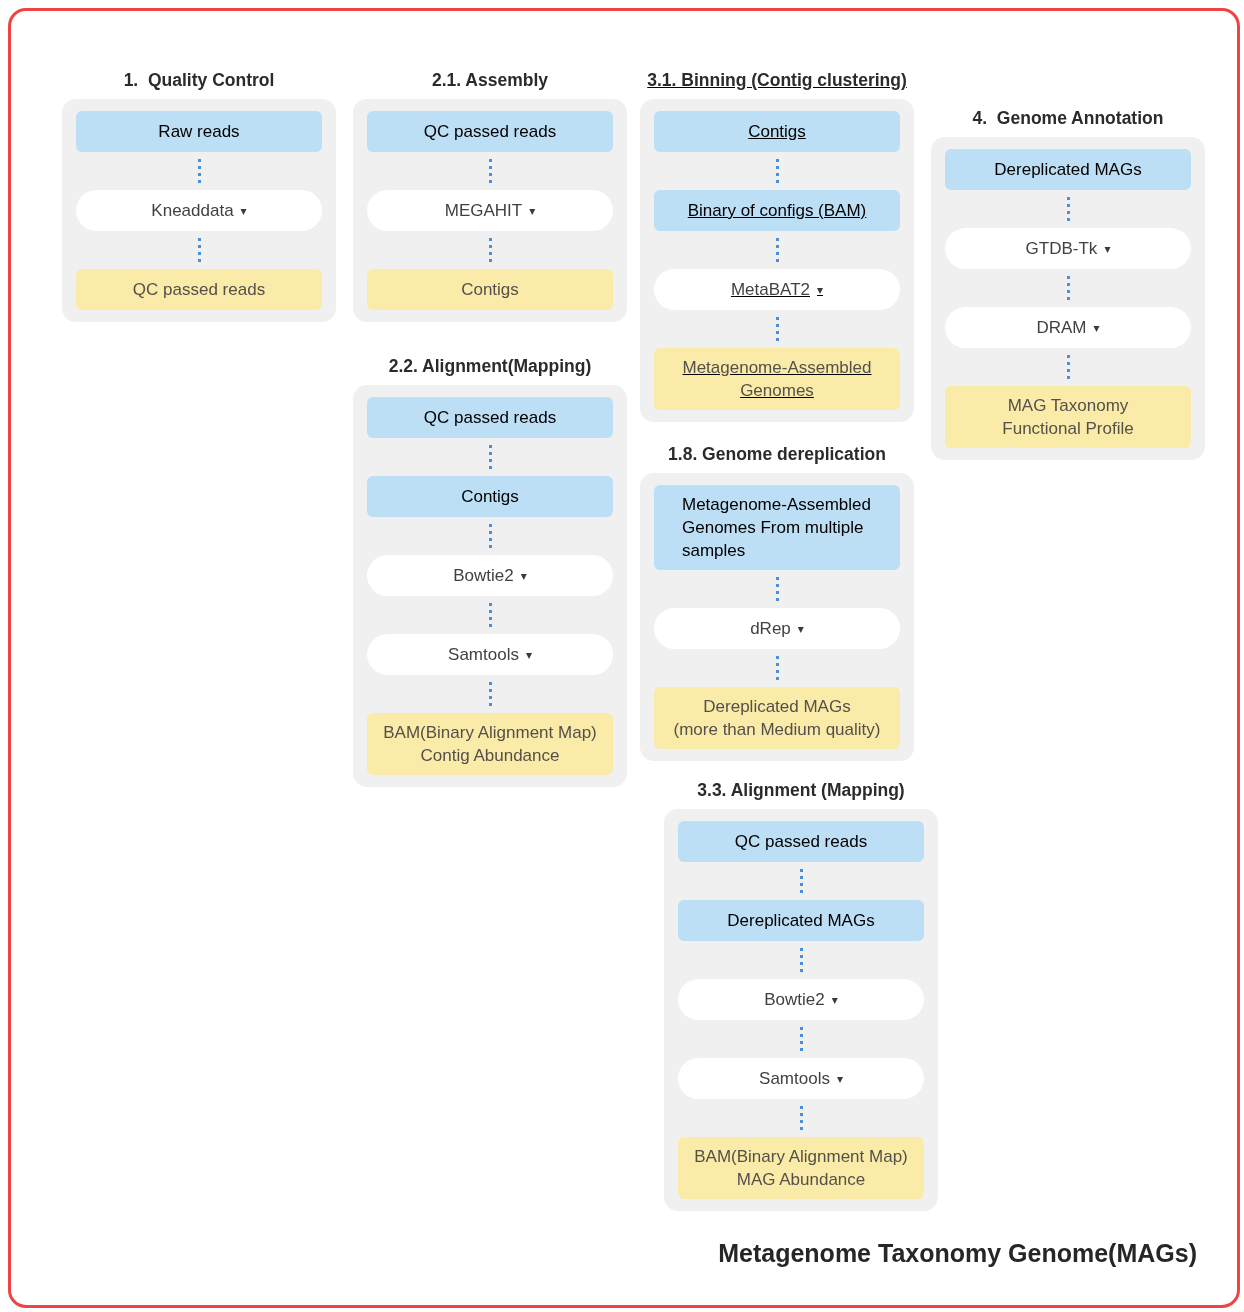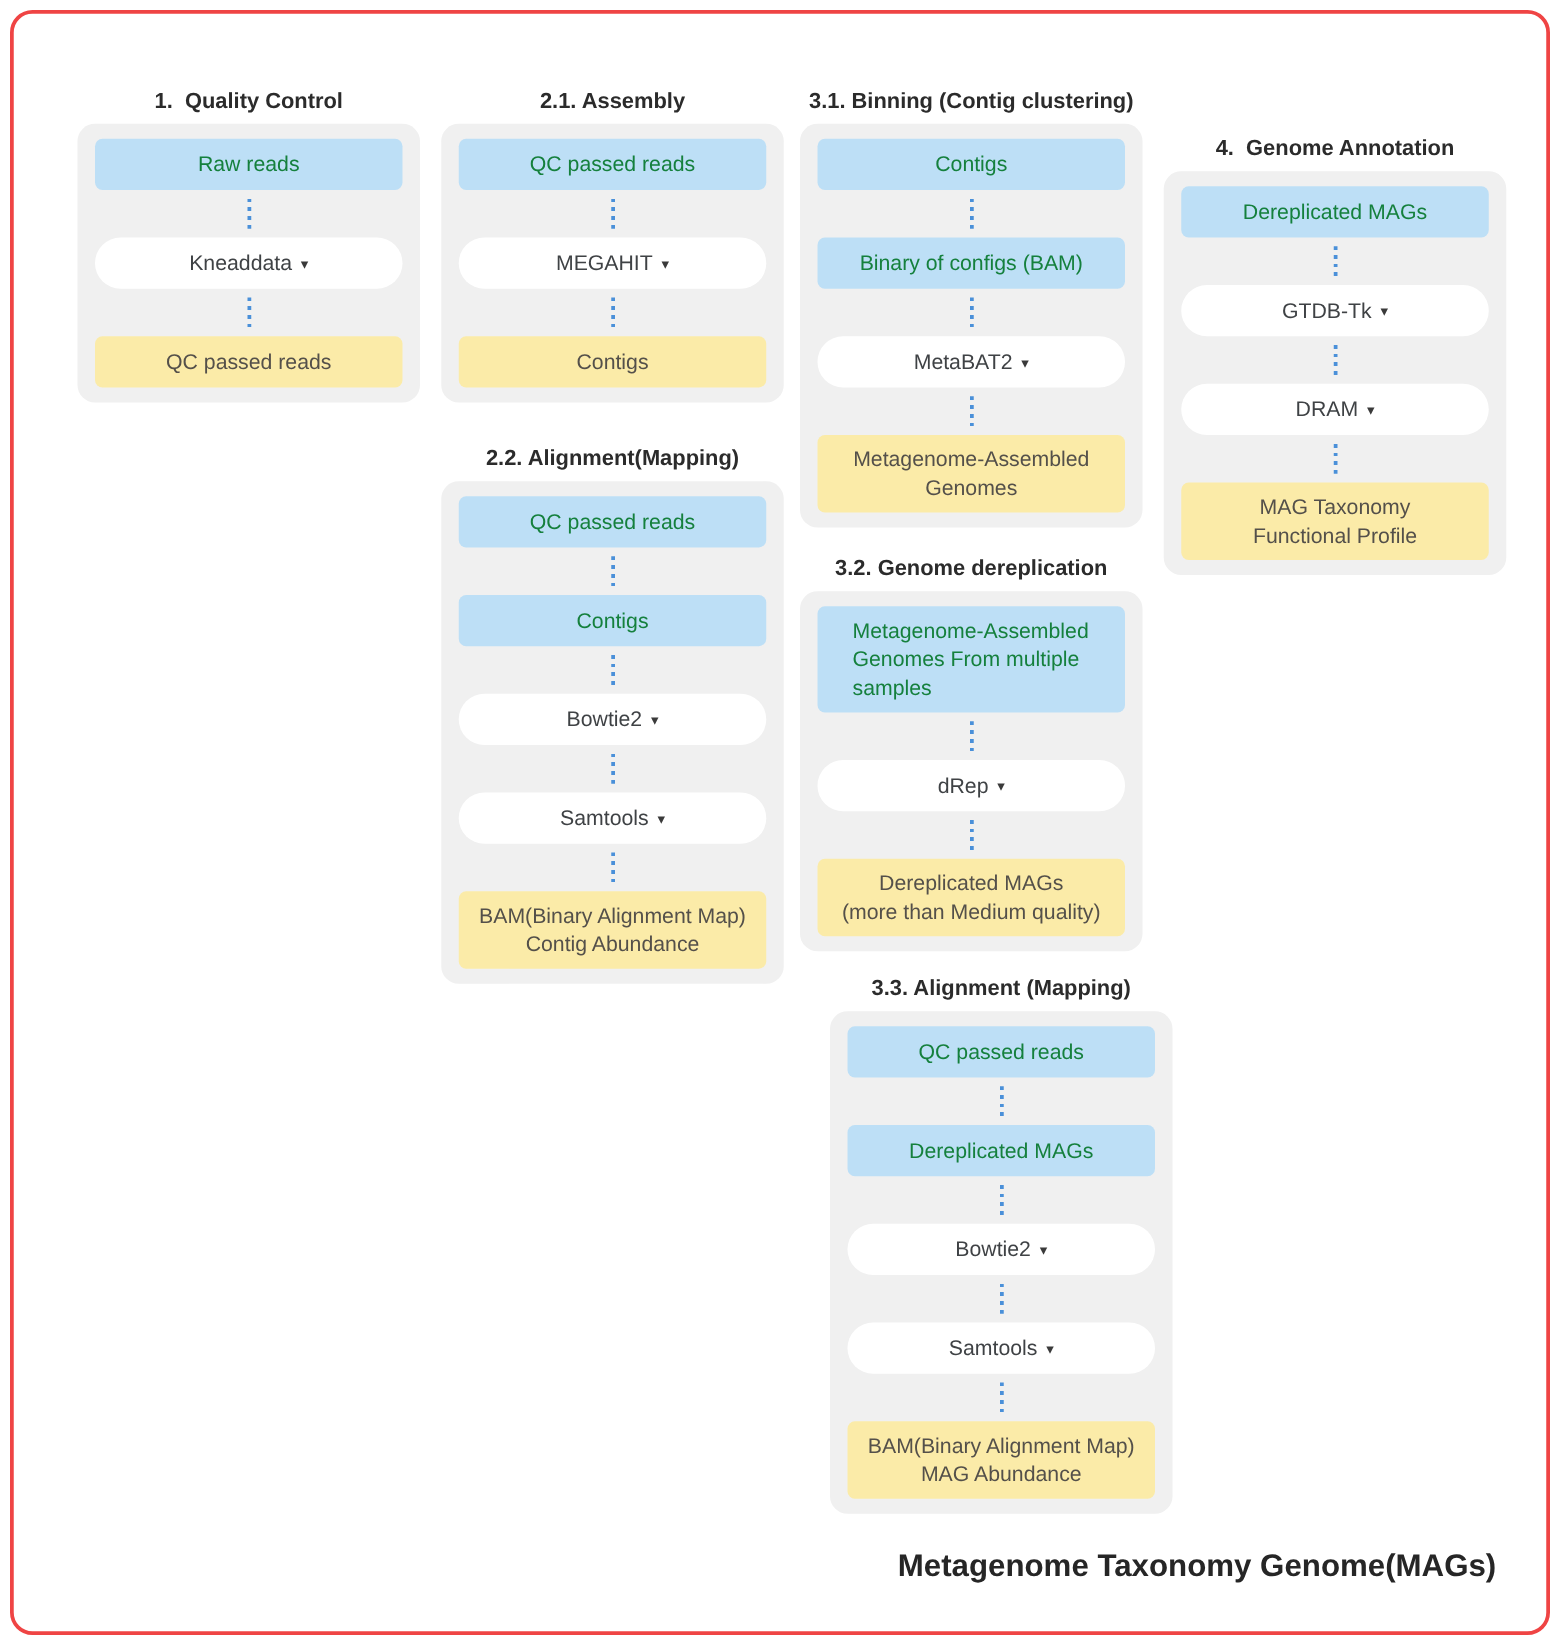--- a/index.html
+++ b/index.html
@@ -8,36 +8,36 @@
     font-family:"Liberation Sans","DejaVu Sans",sans-serif;
   }
   .canvas {
     position:absolute; left:8px; top:8px; width:1226px; height:1294px;
     border:3px solid #ef4444; border-radius:18px; background:#ffffff;
   }
   .section { position:absolute; width:274px; }
   .pos-1 { left:51px;  top:58px;  }
   .pos-2 { left:342px; top:58px;  }
   .pos-3 { left:342px; top:344px; }
-  .pos-4 { left:629px; top:58px;  }
+  .pos-4 { left:629px; top:58px;text-decoration:underline;  }
   .pos-5 { left:629px; top:432px; }
   .pos-6 { left:629px; top:768px;padding-left:24px; }
   .pos-7 { left:920px; top:68px;margin-top:28px;  }
   .section-header {
     font-size:17.5px; font-weight:bold; color:#2b2b2b; text-align:center;
     height:22px; line-height:22px; margin-bottom:8px; white-space:pre;
   }
   .panel {
     background:var(--panel-bg,#f0f0f0); border-radius:14px;
     padding:12px 14px; display:flex; flex-direction:column;
   }
   .node {
     border-radius:6px; min-height:41px; box-sizing:border-box;
     display:flex; align-items:center; justify-content:center;
-    text-align:center; font-size:17px; line-height:23px; color:#15803d;
+    text-align:center; font-size:17px; line-height:23px; color:#000000;
     padding:8px 10px; white-space:pre-line;
   }
   .node.input  { background:var(--input-bg,#bddff6); }
   .node.output { background:var(--output-bg,#fbeba8); color:#54504a; }
   .node.tool {
     background:#ffffff; border-radius:21px; color:#3f4245; cursor:default;
   }
   .caret { font-size:12px; margin-left:7px; color:#3a3a3a; line-height:1; }
   .connector {
     width:3px; height:24px; margin:7px auto;
@@ -98,21 +98,21 @@
         <div class="connector"></div>
         <div class="node input">Binary of configs (BAM)</div>
         <div class="connector"></div>
         <div class="node tool"><span>MetaBAT2</span><span class="caret">▾</span></div>
         <div class="connector"></div>
         <div class="node output">Metagenome-Assembled
 Genomes</div>
       </div>
     </div>
     <div class="section pos-5">
-      <div class="section-header">3.2. Genome dereplication</div>
+      <div class="section-header">1.8. Genome dereplication</div>
       <div class="panel">
         <div class="node input align-left">Metagenome-Assembled
 Genomes From multiple
 samples</div>
         <div class="connector"></div>
         <div class="node tool"><span>dRep</span><span class="caret">▾</span></div>
         <div class="connector"></div>
         <div class="node output">Dereplicated MAGs
 (more than Medium quality)</div>
       </div>

